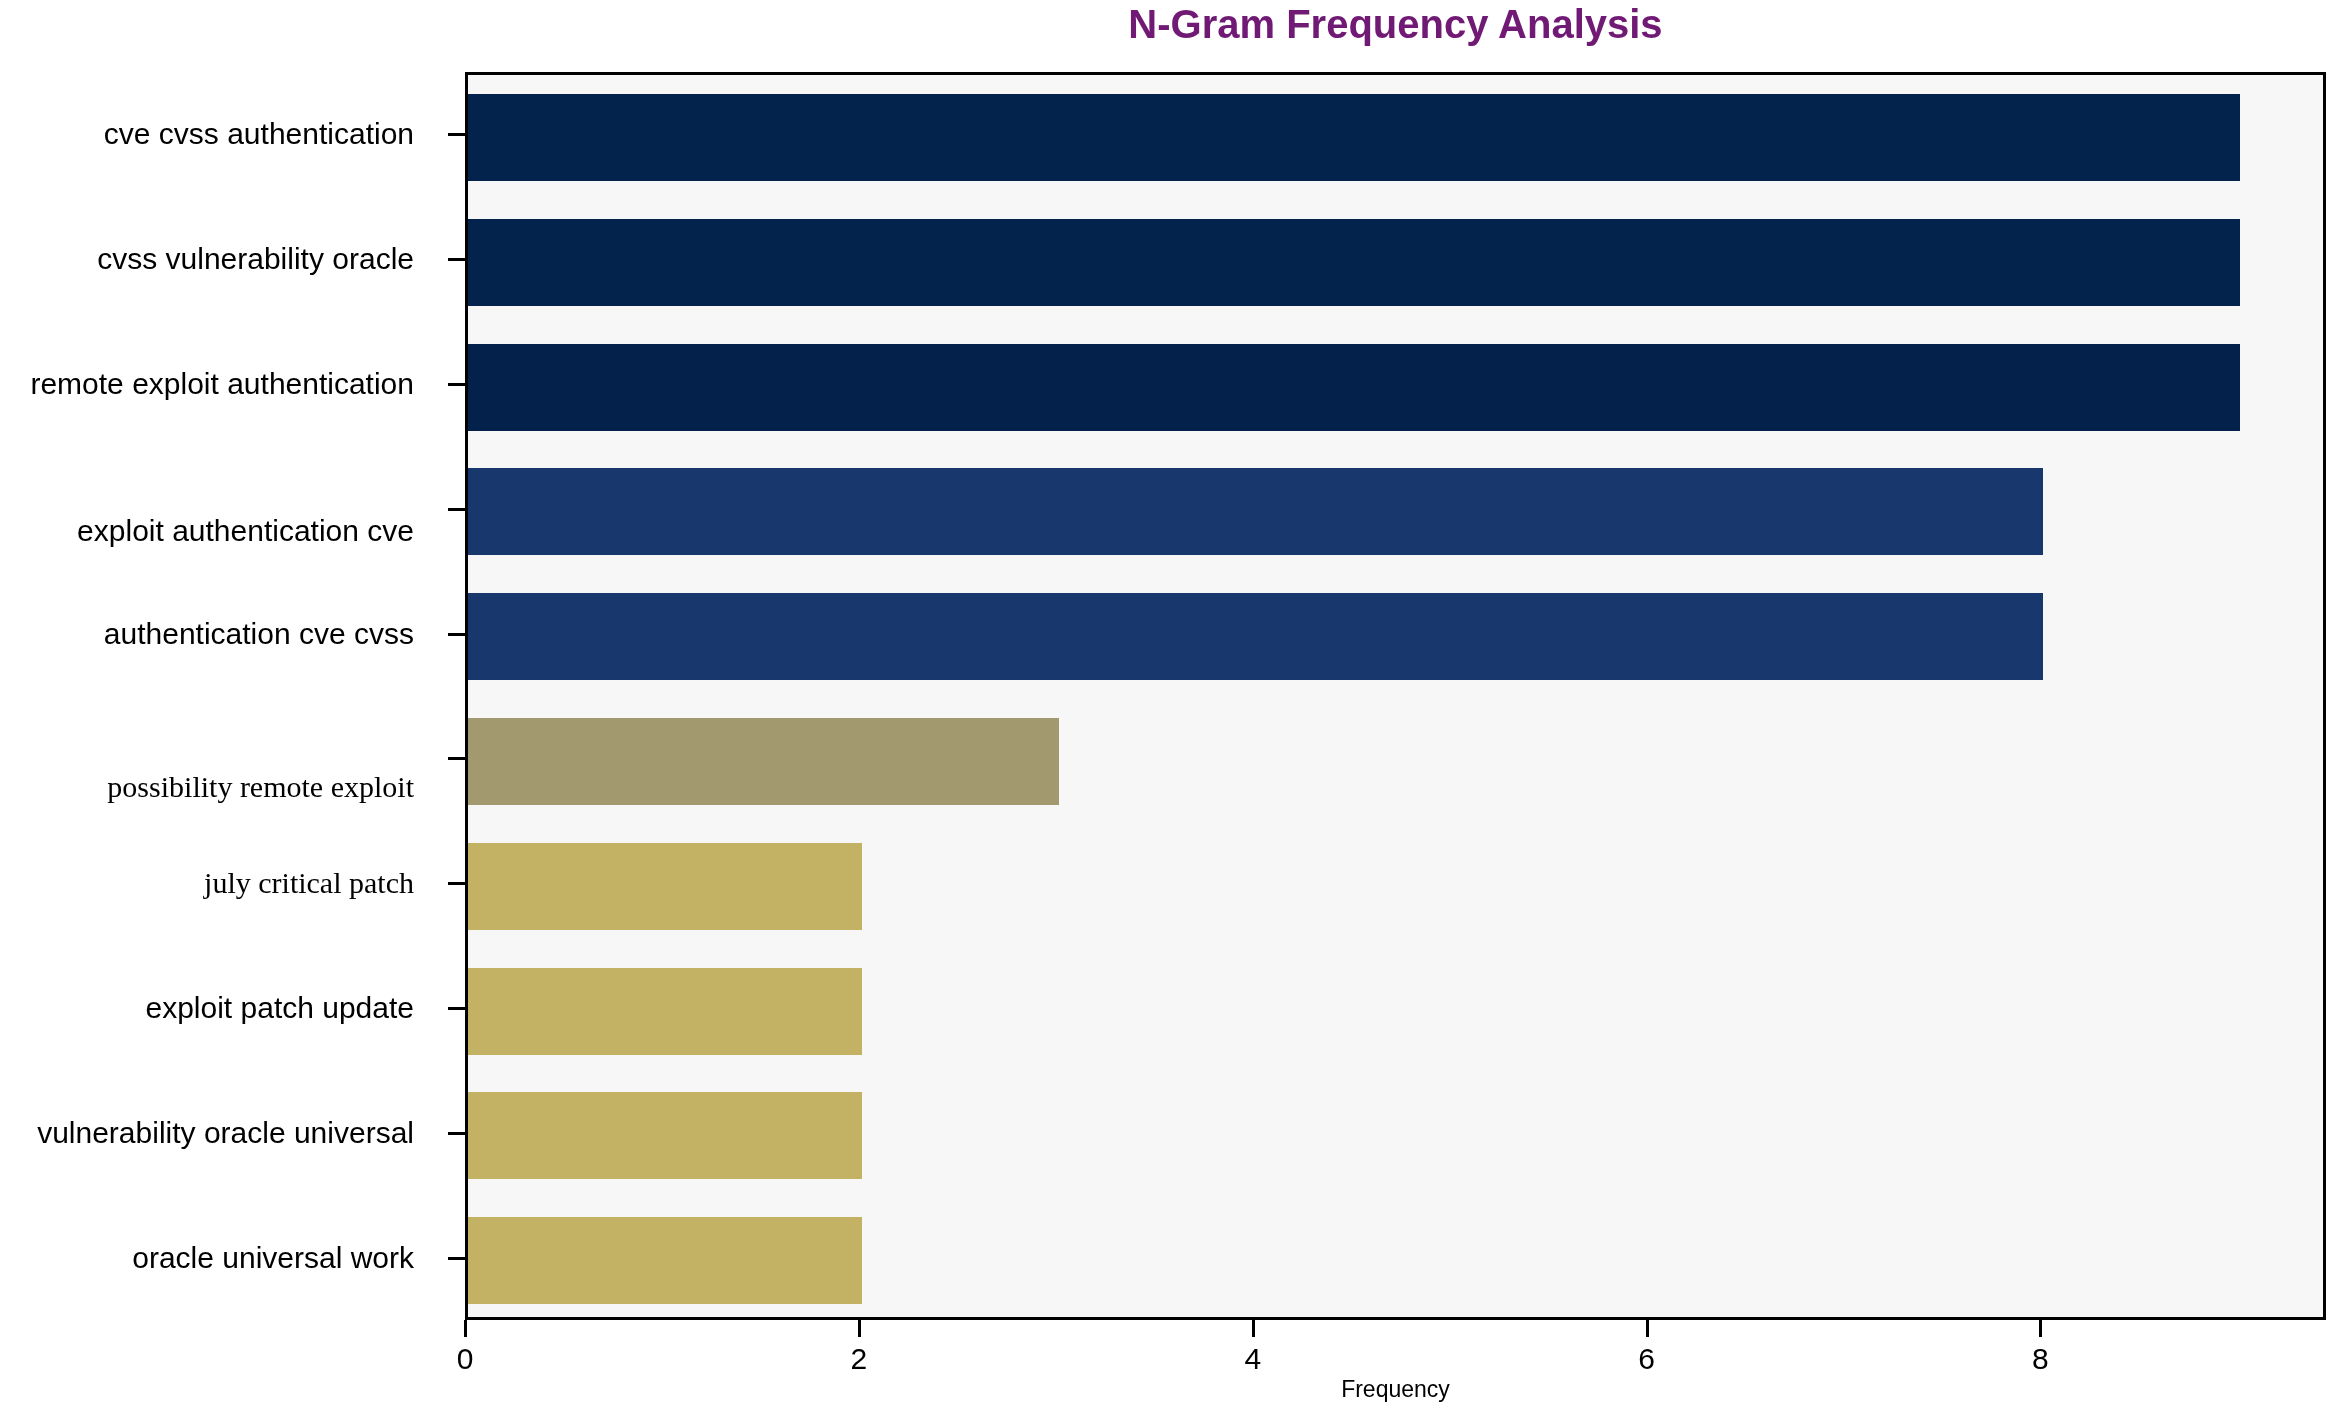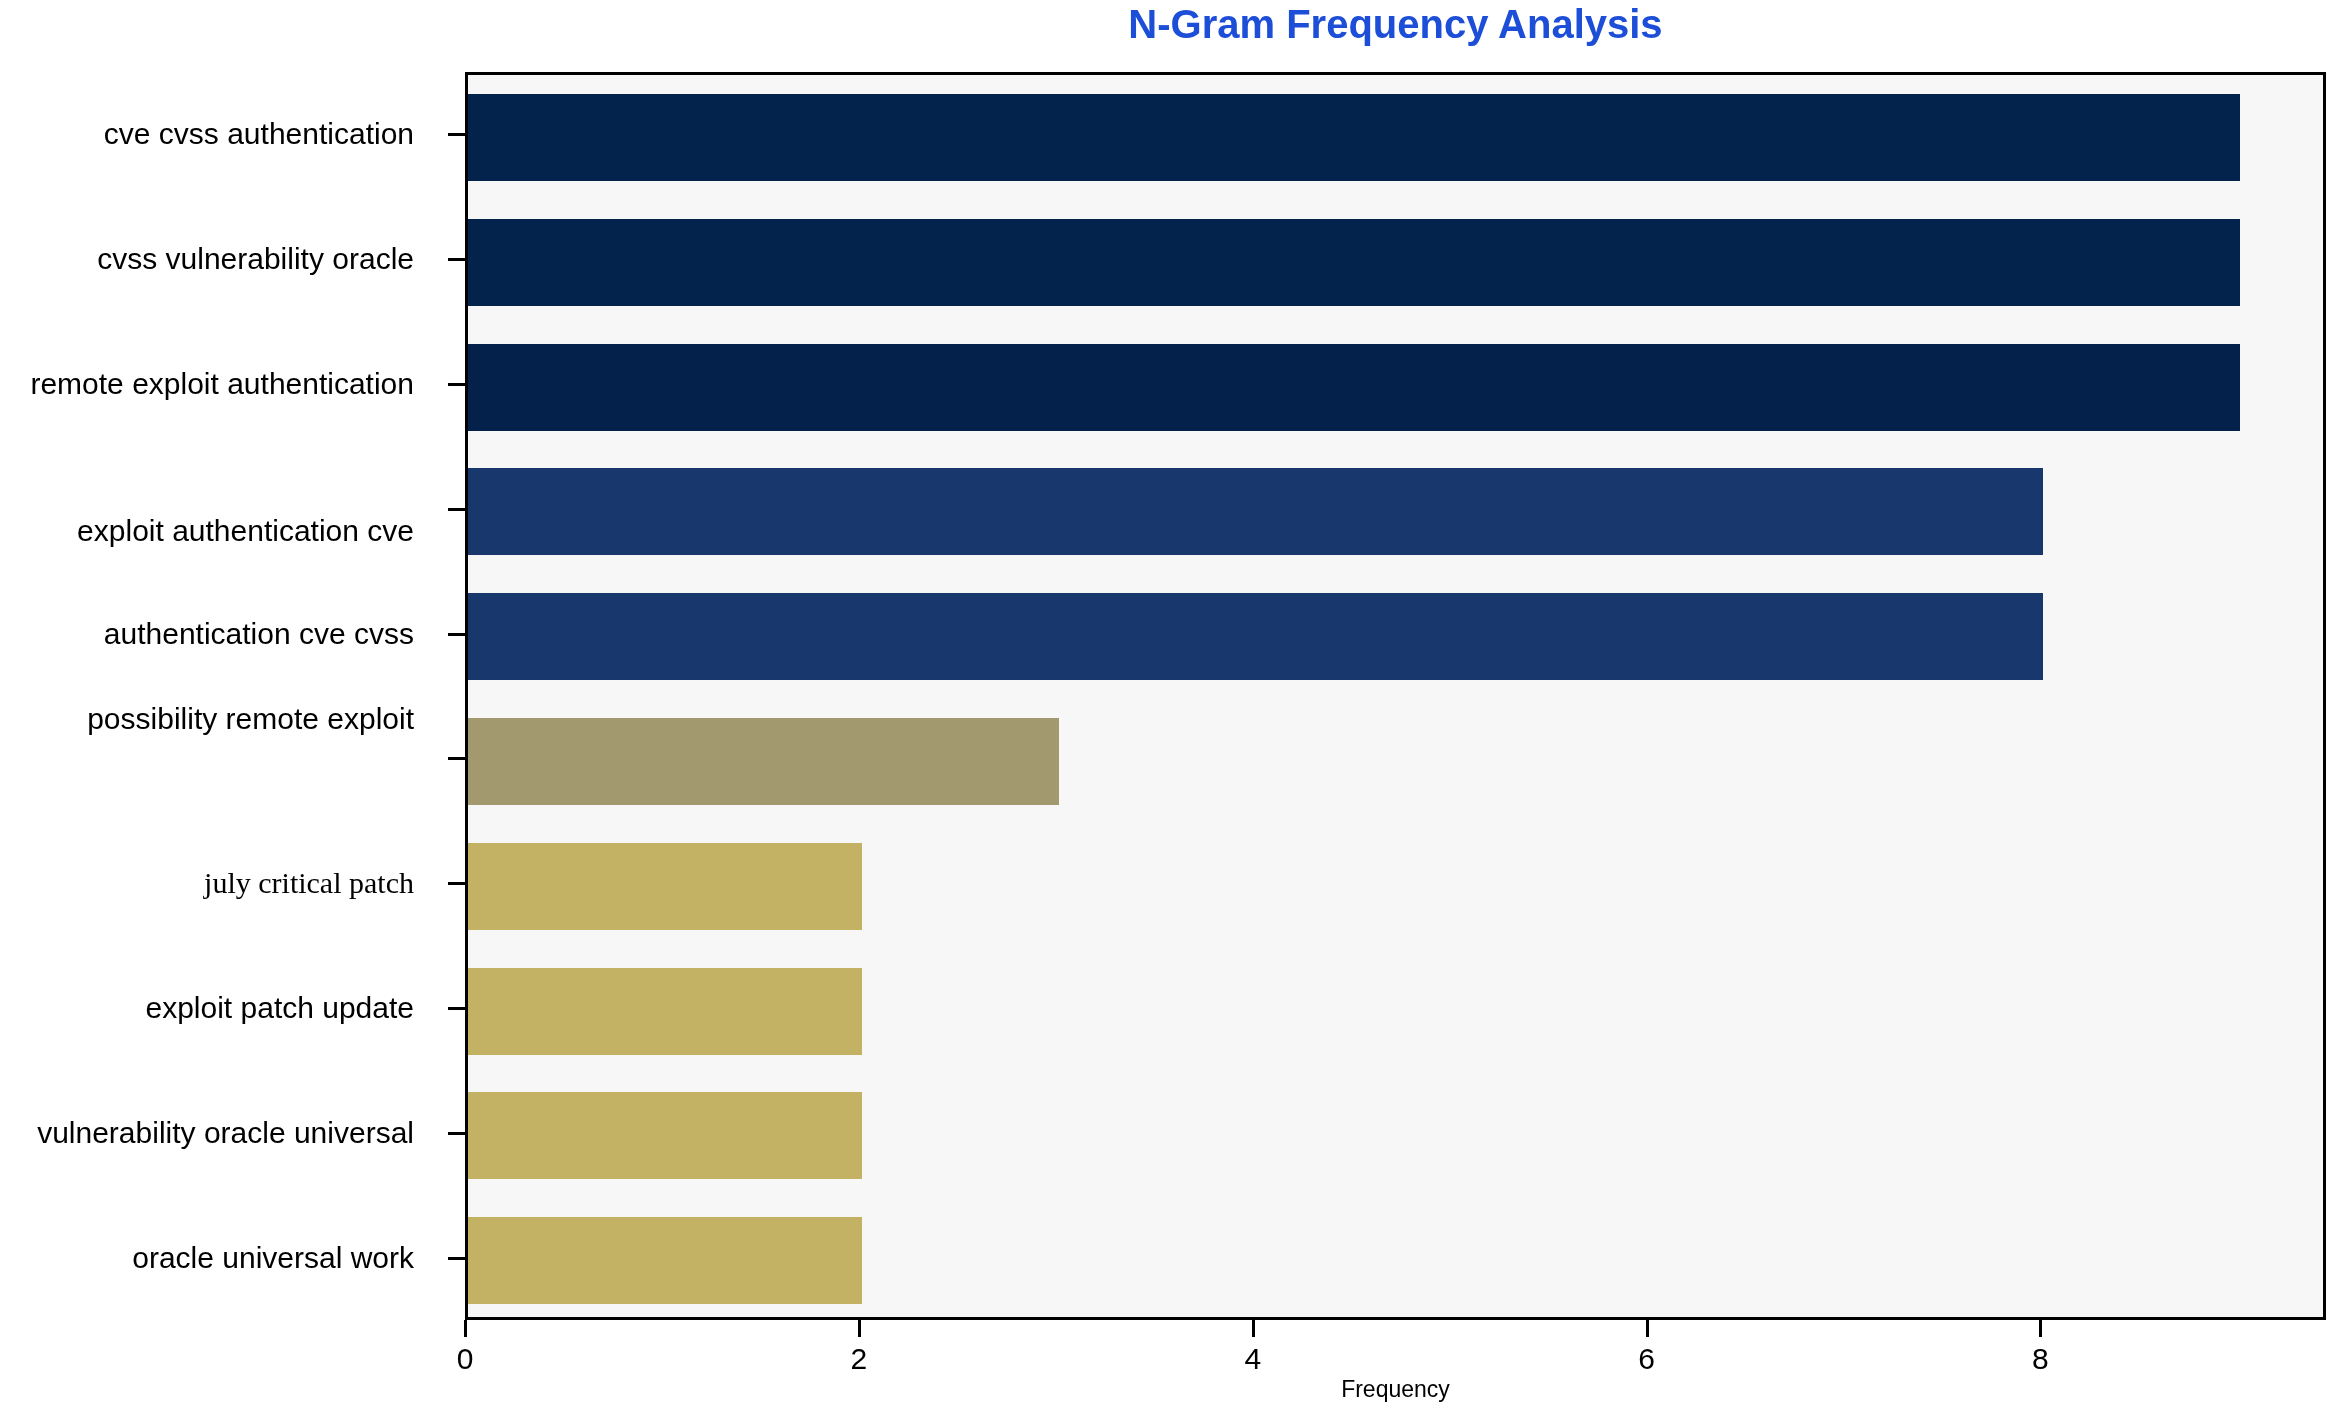--- a/index.html
+++ b/index.html
@@ -25,21 +25,21 @@
 
   
   #chart-title {
     position: absolute;
     left: 465px;
     top: 2px;
     width: 1861px;
     text-align: center;
     font-size: 40px;
     font-weight: bold;
-    color: #1d4ed8;
+    color: #701a75;
     letter-spacing: 0px;
     line-height: 44px;
     white-space: nowrap;
   }
 
   
   #plot-area {
     position: absolute;
     left: 465px;
     top: 72px;
@@ -165,21 +165,21 @@
       <div class="y-tick" style="top: 936px;"></div>
       <div class="y-tick" style="top: 1060.8px;"></div>
       <div class="y-tick" style="top: 1185.6px;"></div>
     </div>
   <div id="y-labels">
       <div class="y-label" style="top: 62.4px;">cve cvss authentication</div>
       <div class="y-label" style="top: 187.2px;">cvss vulnerability oracle</div>
       <div class="y-label" style="top: 312px;">remote exploit authentication</div>
       <div class="y-label" style="top: 459px;">exploit authentication cve</div>
       <div class="y-label" style="top: 561.6px;">authentication cve cvss</div>
-      <div class="y-label" style="top: 647px;">possibility remote exploit</div>
+      <div class="y-label" style="top: 715px; font-family: Liberation Serif, serif;">possibility remote exploit</div>
       <div class="y-label" style="top: 811.2px; font-family: Liberation Serif, serif;">july critical patch</div>
       <div class="y-label" style="top: 936px;">exploit patch update</div>
       <div class="y-label" style="top: 1060.8px;">vulnerability oracle universal</div>
       <div class="y-label" style="top: 1185.6px; margin-left: 44px;">oracle universal work</div>
     </div>
 
   <div id="x-ticks-holder">
       <div class="x-tick" style="left: 0px;"></div>
       <div class="x-tick-label" style="left: 0px;">0</div>
       <div class="x-tick" style="left: 393.862px;"></div>

